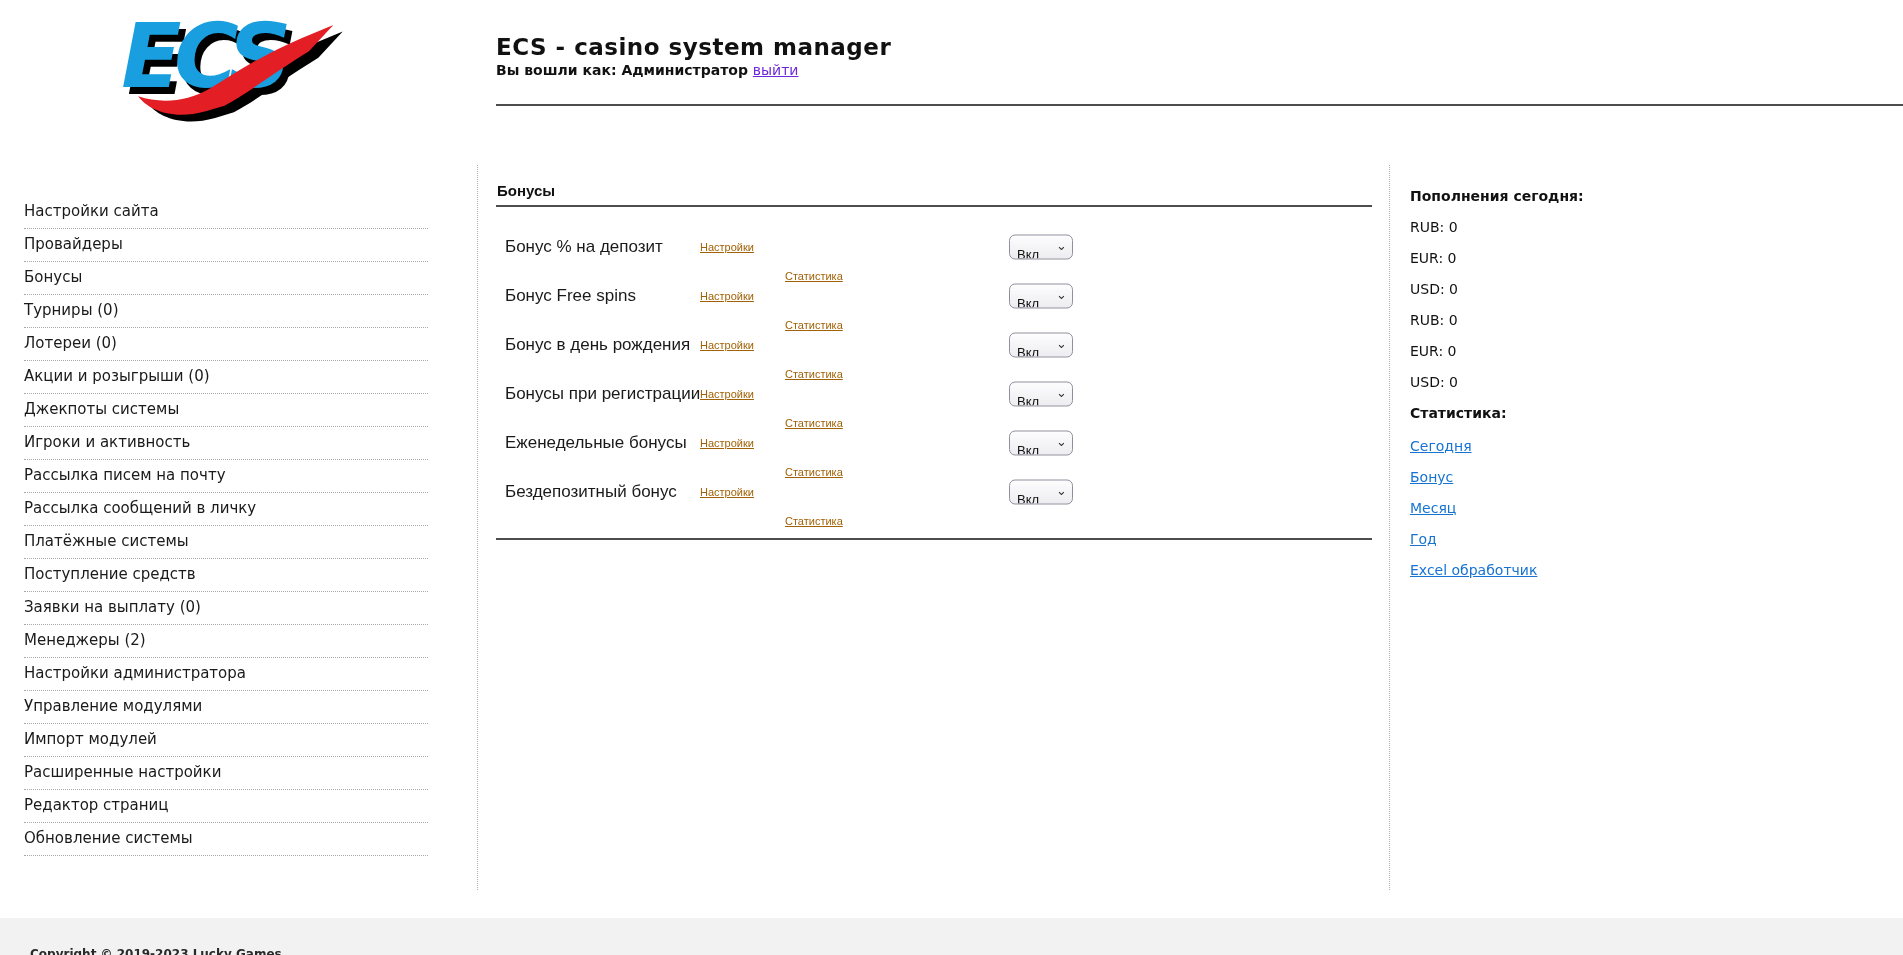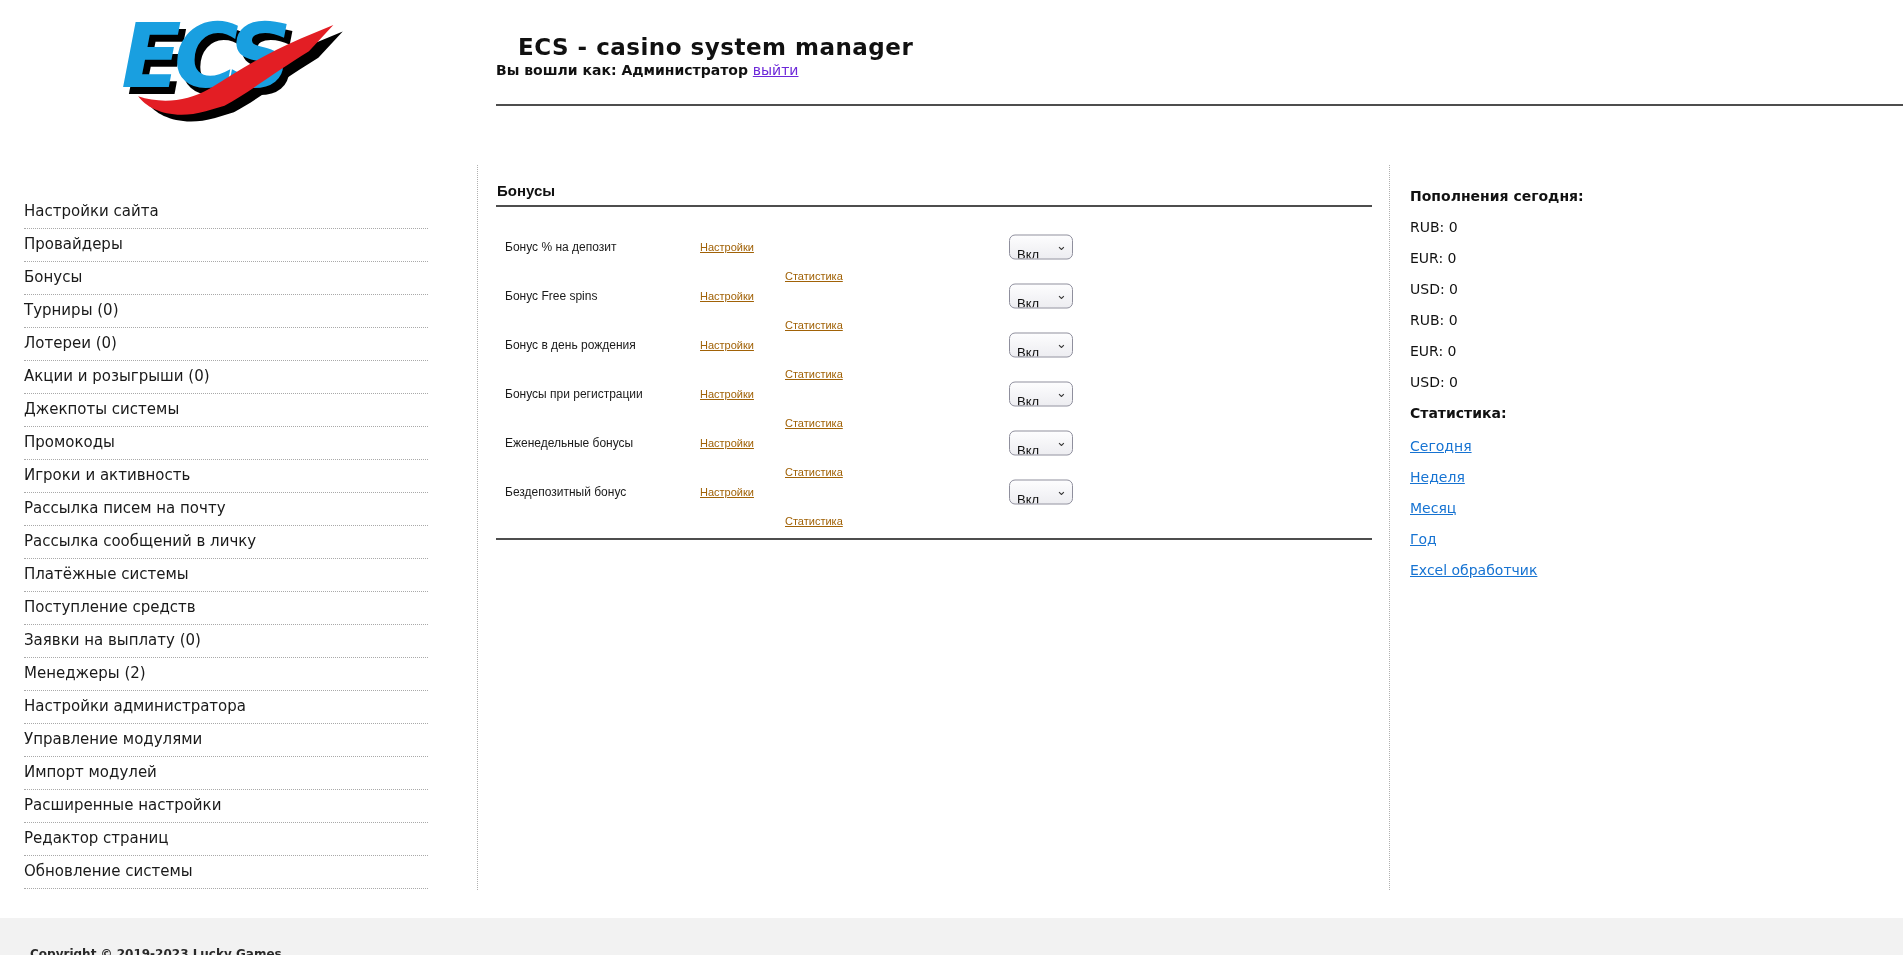--- a/index.html
+++ b/index.html
@@ -5,21 +5,21 @@
   * { margin:0; padding:0; box-sizing:border-box; }
   html,body { width:1903px; height:955px; background:#ffffff; overflow:hidden;
               font-family:"DejaVu Sans", sans-serif; color:#111; }
   .page { position:relative; width:1903px; height:955px; }
 
   
   .logo { position:absolute; left:112px; top:10px; width:240px; height:122px; }
 
   
   .app-title { position:absolute; left:496px; top:34px; font-size:23px; font-weight:bold;
-               letter-spacing:0.5px; font-family:"DejaVu Sans", sans-serif;margin-left:22px; }
+               letter-spacing:0.5px; font-family:"DejaVu Sans", sans-serif; }
   .login-line { position:absolute; left:496px; top:62px; font-size:14px; font-weight:bold; }
   .login-line a { color:#6d28d9; text-decoration:underline; font-weight:normal; }
   .header-rule { position:absolute; left:496px; top:104px; right:0; height:2px; background:#4d4d4d; }
 
   
   .sidebar { position:absolute; left:24px; top:196px; width:404px; }
   .side-item { height:33px; padding-top:6px; font-size:15px; color:#1a1a1a;
                border-bottom:1px dotted #a9a9a9; cursor:pointer; white-space:nowrap; }
 
   
@@ -28,21 +28,21 @@
   .vdiv.right { left:1389px; }
 
   
   .main-title { position:absolute; left:497px; top:182px; font-size:15px; font-weight:bold;
                 font-family:"Liberation Sans", sans-serif; }
   .main-rule-top    { position:absolute; left:496px; top:205px; width:876px; height:2px; background:#4d4d4d; }
   .main-rule-bottom { position:absolute; left:496px; top:538px; width:876px; height:2px; background:#4d4d4d; }
   .bonus-rows { position:absolute; left:496px; top:222px; width:876px; }
   .bonus-row { position:relative; height:49px; }
   .bonus-row .row-label { position:absolute; left:9px; top:50%; transform:translateY(-50%);
-                          font-family:"Liberation Sans", sans-serif; font-size:12px; color:#1a1a1a;
+                          font-family:"Liberation Sans", sans-serif; font-size:17px; color:#1a1a1a;
                           white-space:nowrap; }
   .bonus-row a { position:absolute; top:50%; transform:translateY(-50%);
                  font-family:"Liberation Sans", sans-serif; font-size:11px;
                  color:#a16207; text-decoration:underline; white-space:nowrap; }
   .bonus-row a.settings { left:204px; }
   .bonus-row a.stats    { left:289px;margin-top:29px; }
   .select-wrap { position:absolute; left:513px; top:50%; transform:translateY(-50%); width:64px; height:25px; }
   .select-wrap select { width:64px; height:25px; appearance:none; -webkit-appearance:none;
                         border:1px solid #8f8f9d; border-radius:6px;
                         background:linear-gradient(180deg,#fdfdfe 0%,#ededf1 100%);
@@ -87,21 +87,20 @@
   <div class="header-rule"></div>
 
   <nav class="sidebar">
       <div class="side-item">Настройки сайта</div>
       <div class="side-item">Провайдеры</div>
       <div class="side-item">Бонусы</div>
       <div class="side-item">Турниры (0)</div>
       <div class="side-item">Лотереи (0)</div>
       <div class="side-item">Акции и розыгрыши (0)</div>
       <div class="side-item">Джекпоты системы</div>
-      <div class="side-item">Промокоды</div>
       <div class="side-item">Игроки и активность</div>
       <div class="side-item">Рассылка писем на почту</div>
       <div class="side-item">Рассылка сообщений в личку</div>
       <div class="side-item">Платёжные системы</div>
       <div class="side-item">Поступление средств</div>
       <div class="side-item">Заявки на выплату (0)</div>
       <div class="side-item">Менеджеры (2)</div>
       <div class="side-item">Настройки администратора</div>
       <div class="side-item">Управление модулями</div>
       <div class="side-item">Импорт модулей</div>
@@ -198,21 +197,21 @@
         <div class="rp-line">RUB: 0</div>
         <div class="rp-line">EUR: 0</div>
         <div class="rp-line">USD: 0</div>
       </div>
     <div class="rp-h">Статистика:</div>
     <div>
         <div class="rp-link-row">
         <a href="#">Сегодня</a>
       </div>
         <div class="rp-link-row">
-        <a href="#">Неделя</a>
+        <a href="#">Бонус</a>
       </div>
         <div class="rp-link-row">
         <a href="#">Месяц</a>
       </div>
         <div class="rp-link-row">
         <a href="#">Год</a>
       </div>
         <div class="rp-link-row">
         <a href="#">Excel обработчик</a>
       </div>

